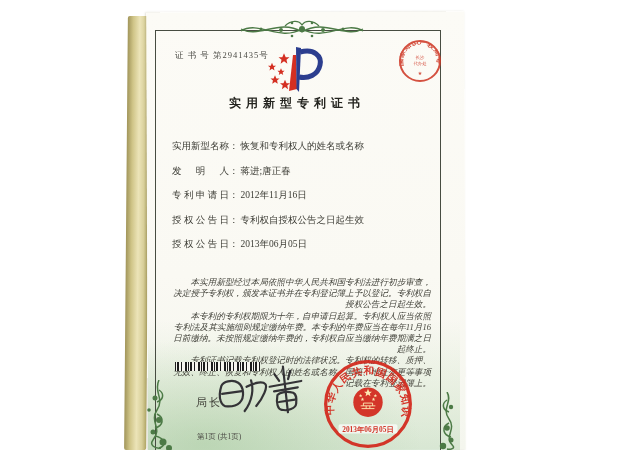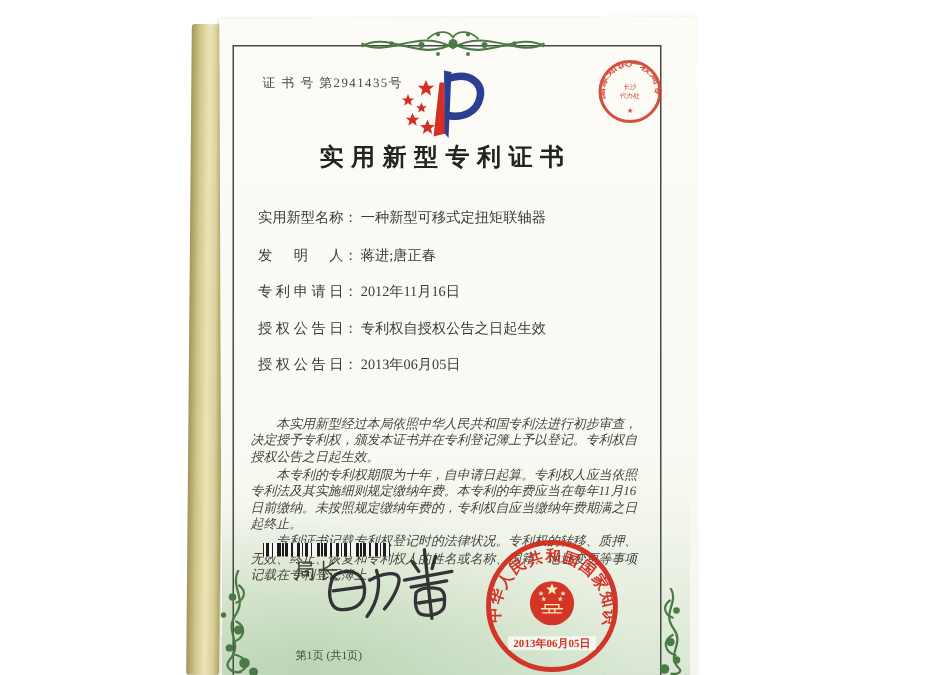--- a/index.html
+++ b/index.html
@@ -31,42 +31,42 @@
   .frame{
     position:absolute;left:155px;top:30px;width:284px;height:424px;
     border:1.6px solid #474c41;
   }
   .cert-no{
     position:absolute;left:163px;top:50px;width:140px;
     font-size:8.5px;color:#4a4a44;letter-spacing:1px;white-space:nowrap;margin-left:12px;
   }
   .title{
     position:absolute;left:157px;top:95px;width:280px;text-align:center;
-    font-size:16px;font-weight:bold;color:#24241f;letter-spacing:5px;white-space:nowrap;
+    font-size:12px;font-weight:bold;color:#24241f;letter-spacing:5px;white-space:nowrap;
   }
   .fields{
     position:absolute;left:172px;top:140px;display:flex;flex-direction:column;gap:12px;
     font-size:9.5px;line-height:12.5px;color:#3c3c35;
   }
   .frow{white-space:nowrap;}
   .f-label{display:inline-block;width:57px;text-align:justify;text-align-last:justify;}
   .f-colon{display:inline-block;margin-right:2px;}
   .paras{
     position:absolute;left:167px;top:277px;width:264px;
-    font-size:8.6px;line-height:11.2px;color:#45453d;font-style:italic;
+    font-size:8.6px;line-height:11.2px;color:#45453d;font-style:italic;text-align:right;
   }
   .paras p{margin:0;text-indent:2em;}
   .barcode{
     position:absolute;left:175px;top:362px;width:85px;height:9px;
     background:repeating-linear-gradient(90deg,
       #1c1c1c 0 1px,#f6f5ef 1px 2px,#1c1c1c 2px 4px,#f6f5ef 4px 6px,
       #1c1c1c 6px 7px,#f6f5ef 7px 10px,#1c1c1c 10px 12px,#f6f5ef 12px 13px);
   }
   .director{
-    position:absolute;left:196px;top:372px;font-size:14px;color:#3c3c35;letter-spacing:2px;
+    position:absolute;left:196px;top:395px;font-size:11px;color:#3c3c35;letter-spacing:2px;
   }
   .signature{position:absolute;left:212px;top:366px;transform:rotate(-5deg);}
   .footer-page{
     position:absolute;left:197px;top:432px;width:200px;
     font-size:7.5px;color:#4a4a44;
   }
   .seal-small{position:absolute;left:398px;top:39px;width:44px;height:44px;opacity:.88;}
   .seal-main{position:absolute;left:322px;top:358px;width:92px;height:92px;opacity:.93;}
   .logo{position:absolute;left:262px;top:45px;width:64px;height:50px;}
   .flourish-top{position:absolute;left:237px;top:17px;width:130px;height:27px;}
@@ -145,21 +145,21 @@
 
   <div class="cert-no">
     <span>证 书 号</span>
     <span>第2941435号</span>
   </div>
 
   <div class="title">实用新型专利证书</div>
 
   <div class="fields">
     <div class="frow">
-      <span class="f-label">实用新型名称</span><span class="f-colon">：</span><span>一种新型可移式定扭矩联轴器</span>
+      <span class="f-label">实用新型名称</span><span class="f-colon">：</span><span>恢复和专利权人的姓名或名称</span>
     </div>
     <div class="frow">
       <span class="f-label">发明人</span><span class="f-colon">：</span><span>蒋进;唐正春</span>
     </div>
     <div class="frow">
       <span class="f-label">专利申请日</span><span class="f-colon">：</span><span>2012年11月16日</span>
     </div>
     <div class="frow">
       <span class="f-label">授权公告日</span><span class="f-colon">：</span><span>专利权自授权公告之日起生效</span>
     </div>

